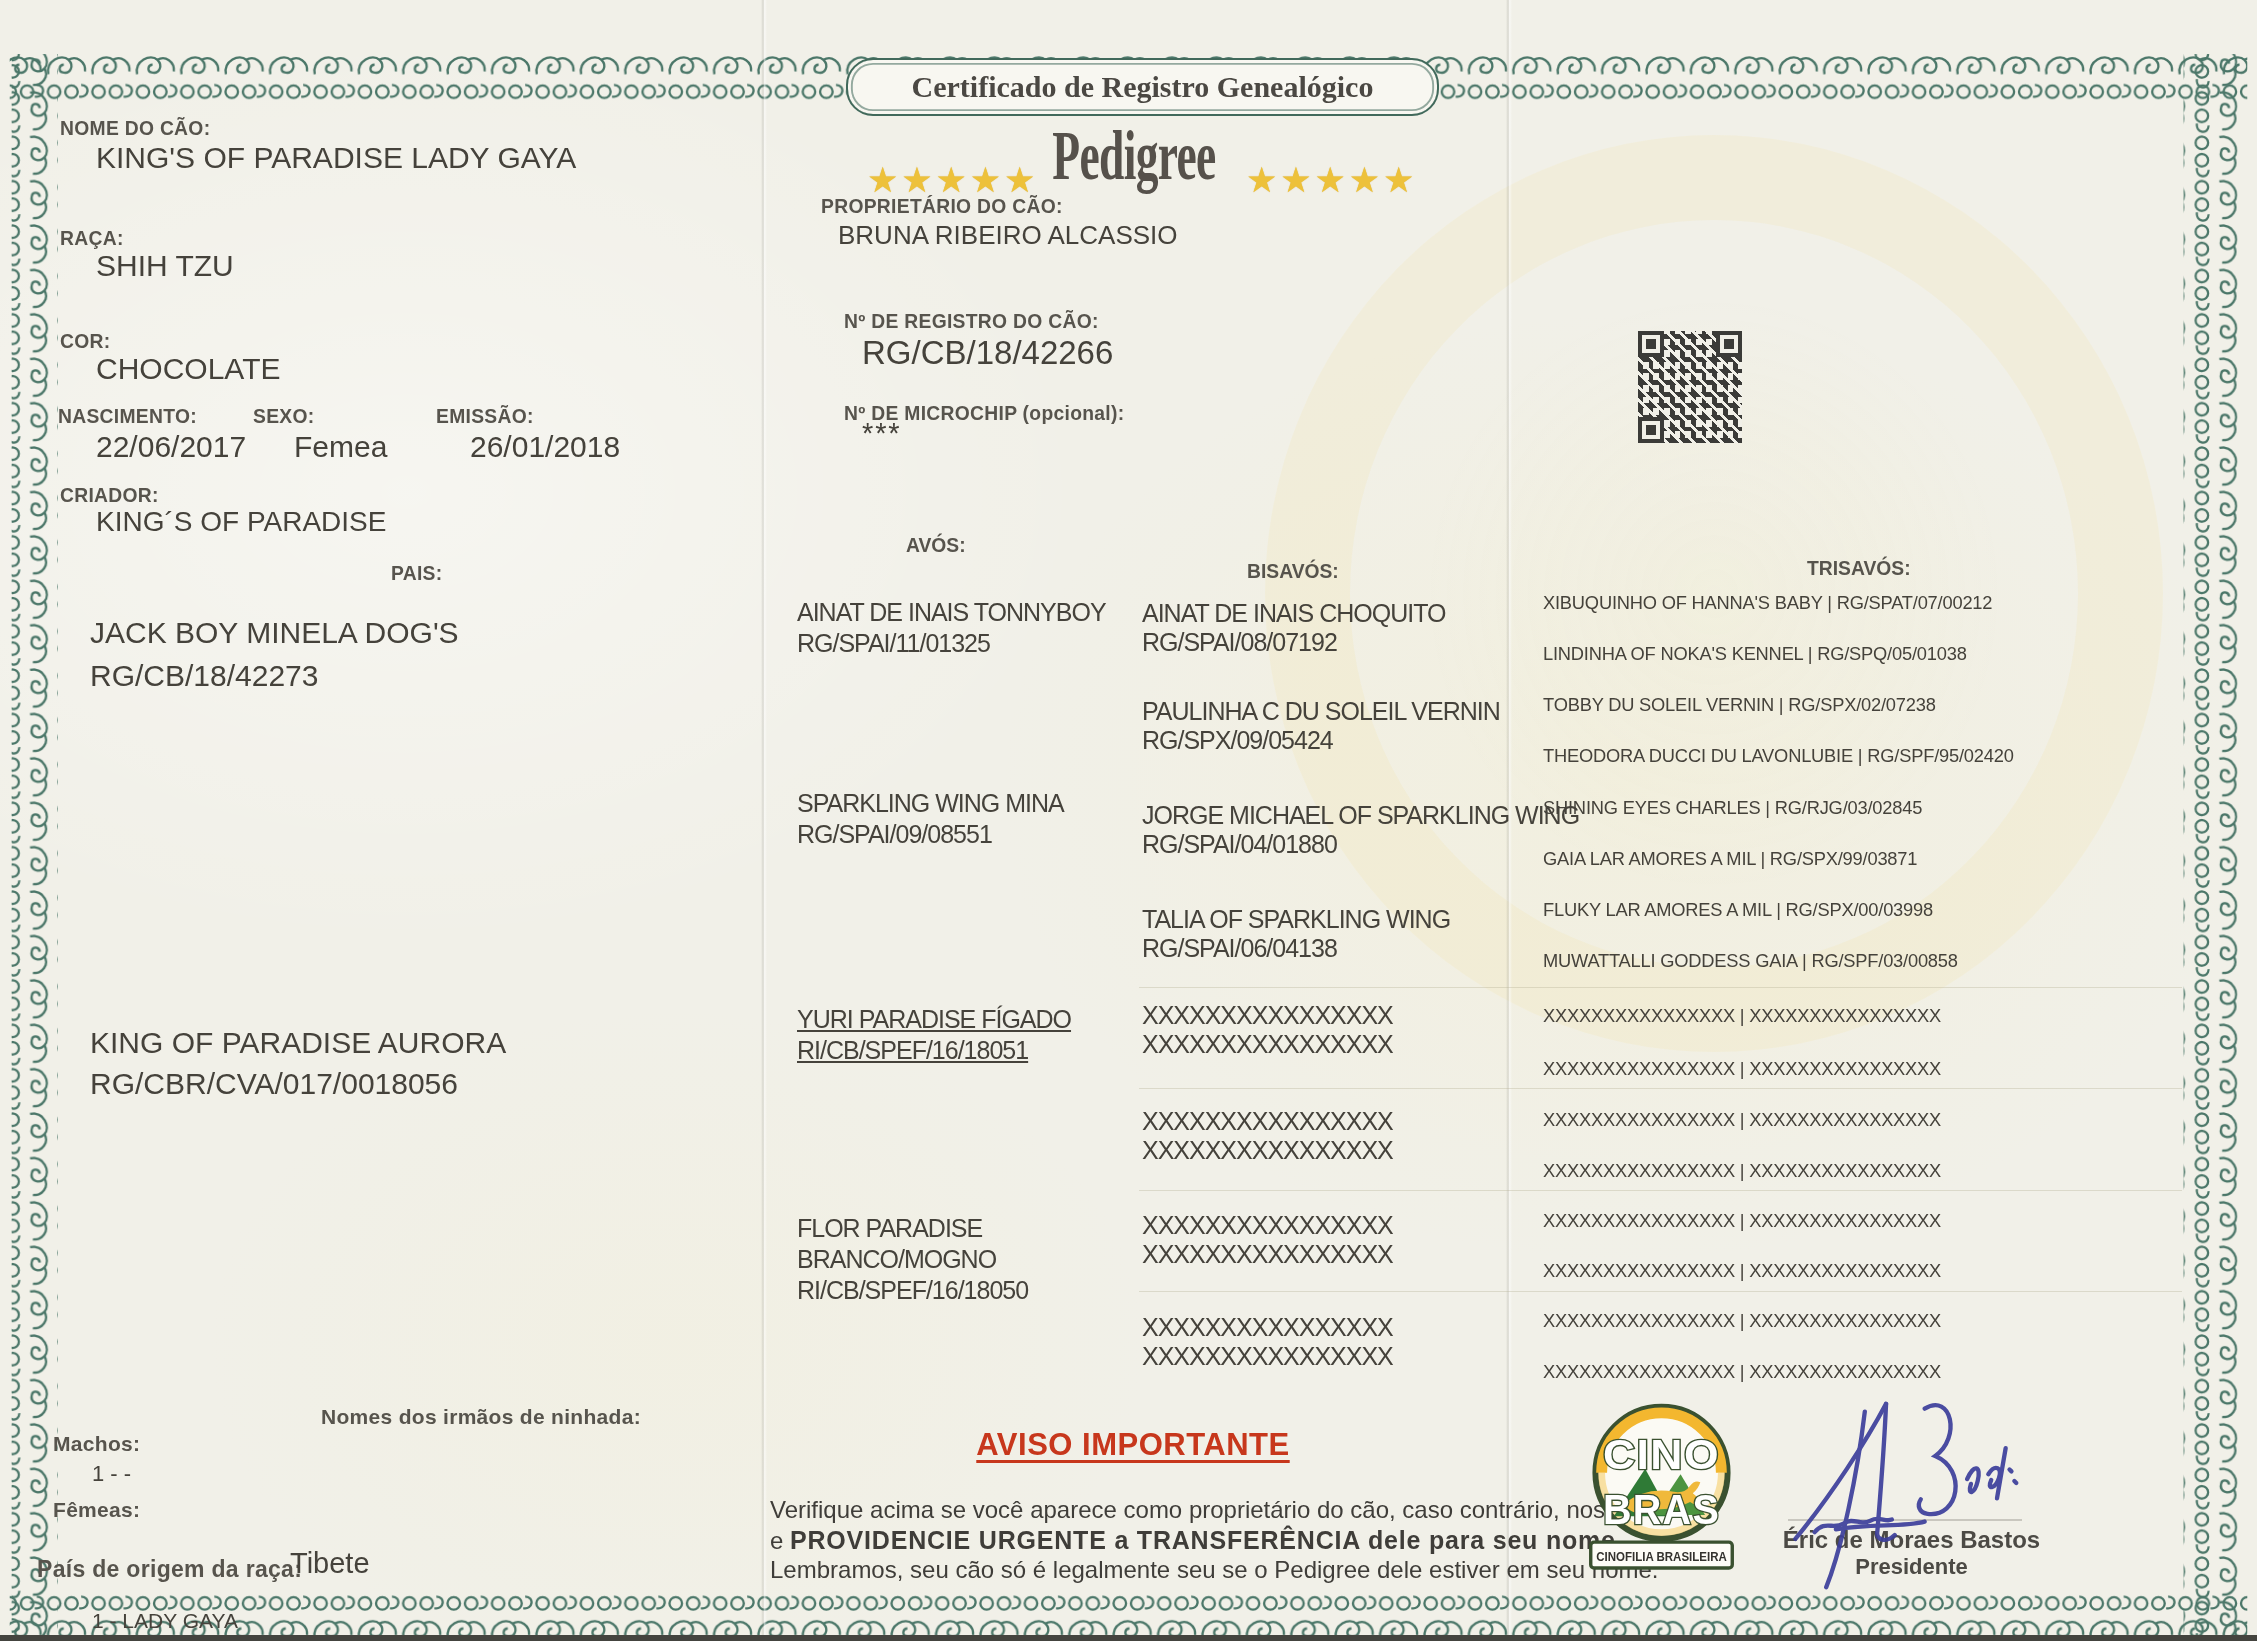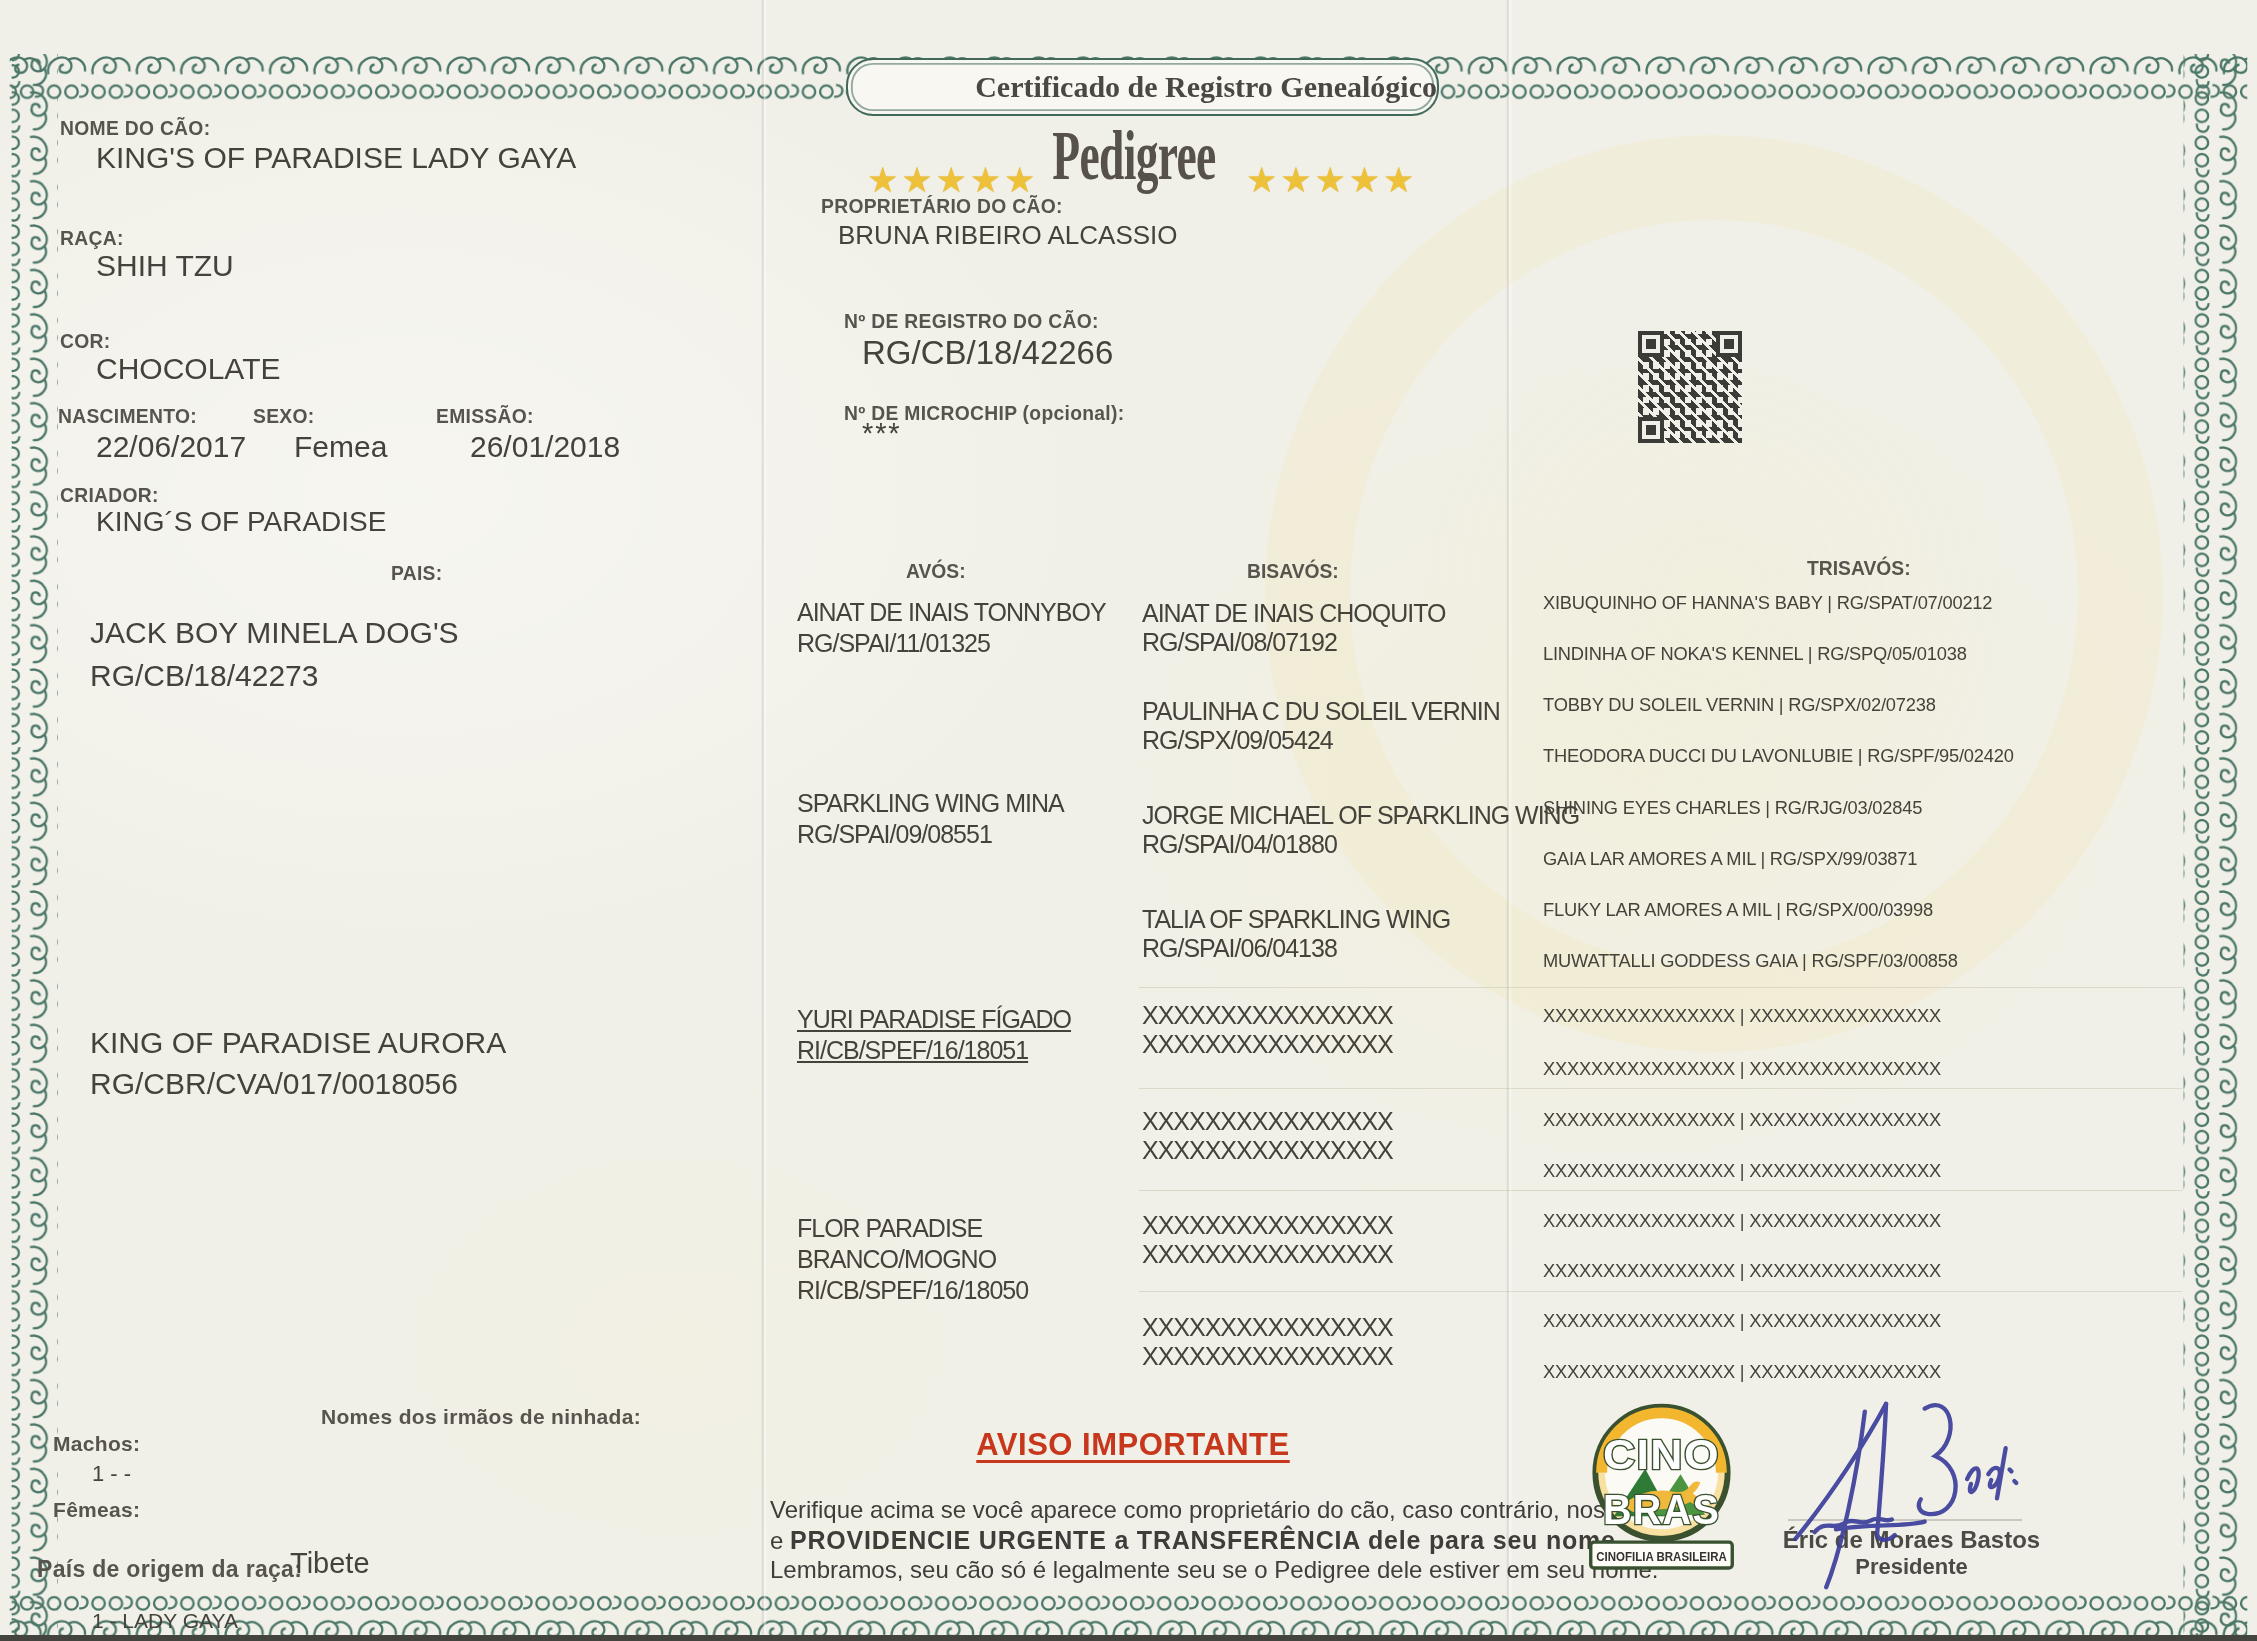--- a/index.html
+++ b/index.html
@@ -20,21 +20,21 @@
   .entry.bi{line-height:29px;}
   .tris{position:absolute; left:1543px; font-size:18.3px; letter-spacing:-0.2px; color:#45423b; white-space:nowrap;}
   .hdr{position:absolute; font-weight:bold; font-size:19.3px; color:#57544d; white-space:nowrap;}
   .fold{position:absolute; top:0; bottom:0; width:5.8px;
     background:linear-gradient(90deg, transparent, rgba(110,110,100,.20) 35%, rgba(255,255,255,.55) 60%, transparent);}
   .sep{position:absolute; height:1px; background:rgba(185,180,152,.38);}
   .banner{
     position:absolute; left:846px; top:58px; width:589px; height:54px;
     background:#f8f7f1; border:2.9px solid #41695b; border-radius:27px;
     box-shadow: inset 0 0 0 2.9px #f8f7f1, inset 0 0 0 4.8px rgba(65,105,91,.55);
-    display:flex; align-items:center; justify-content:flex-end;
+    display:flex; align-items:center; justify-content:center;
     font-family:"Liberation Serif", serif; font-weight:600; font-size:30px; color:#4b4843;
   }
   .pedigree-title{
     position:absolute; left:989px; top:116px; width:290px; text-align:center;
     font-family:"Liberation Serif", serif; font-weight:bold; font-size:70px; color:#56514b;
     transform:scaleX(.65); transform-origin:center; letter-spacing:-1px;
   }
   .stars{position:absolute; top:160px; font-size:35px; letter-spacing:2.9px; color:#edc13a;
     text-shadow:0 0 1px rgba(201,148,14,.6); white-space:nowrap;}
   .aviso-title{position:absolute; left:770px; top:1427px; width:726px; text-align:center;
@@ -135,21 +135,21 @@
   <div class="val" style="left:862px; top:334px; font-size:33px;">RG/CB/18/42266</div>
   <div class="lbl" style="left:844px; top:403px;">Nº DE MICROCHIP (opcional):</div>
   <div class="val" style="left:862px; top:417px; font-size:29px; letter-spacing:1.9px;">***</div>
 
   <div class="qr">
     <div class="f tl"></div>
     <div class="f tr"></div>
     <div class="f bl"></div>
   </div>
 
-  <div class="hdr" style="left:906px; top:561px;text-align:right;">AVÓS:</div>
+  <div class="hdr" style="left:906px; top:535px;text-align:right;">AVÓS:</div>
   <div class="hdr" style="left:1247px; top:561px;">BISAVÓS:</div>
   <div class="hdr" style="left:1807px; top:558px;">TRISAVÓS:</div>
 
   <div class="entry av" style="left:797px; top:597px;">
     <div>AINAT DE INAIS TONNYBOY</div>
     <div></div>
     <div>RG/SPAI/11/01325</div>
   </div>
   <div class="entry av" style="left:797px; top:788px;">
     <div>SPARKLING WING MINA</div>

